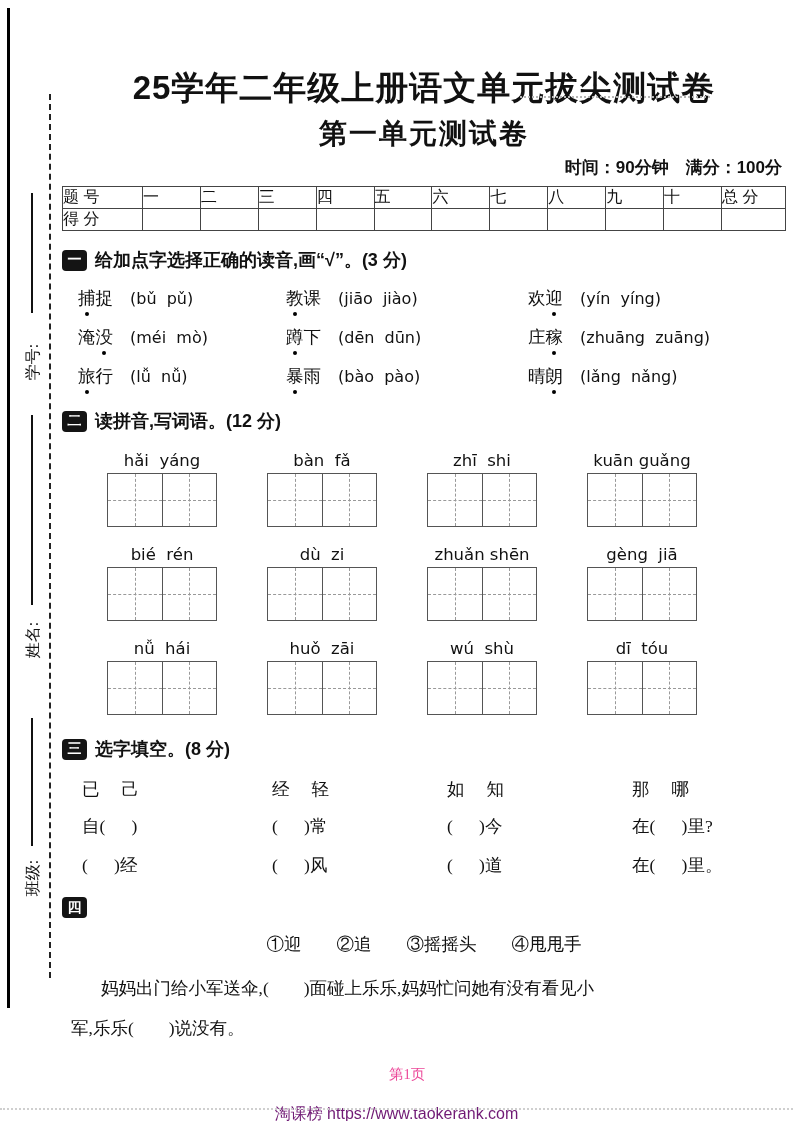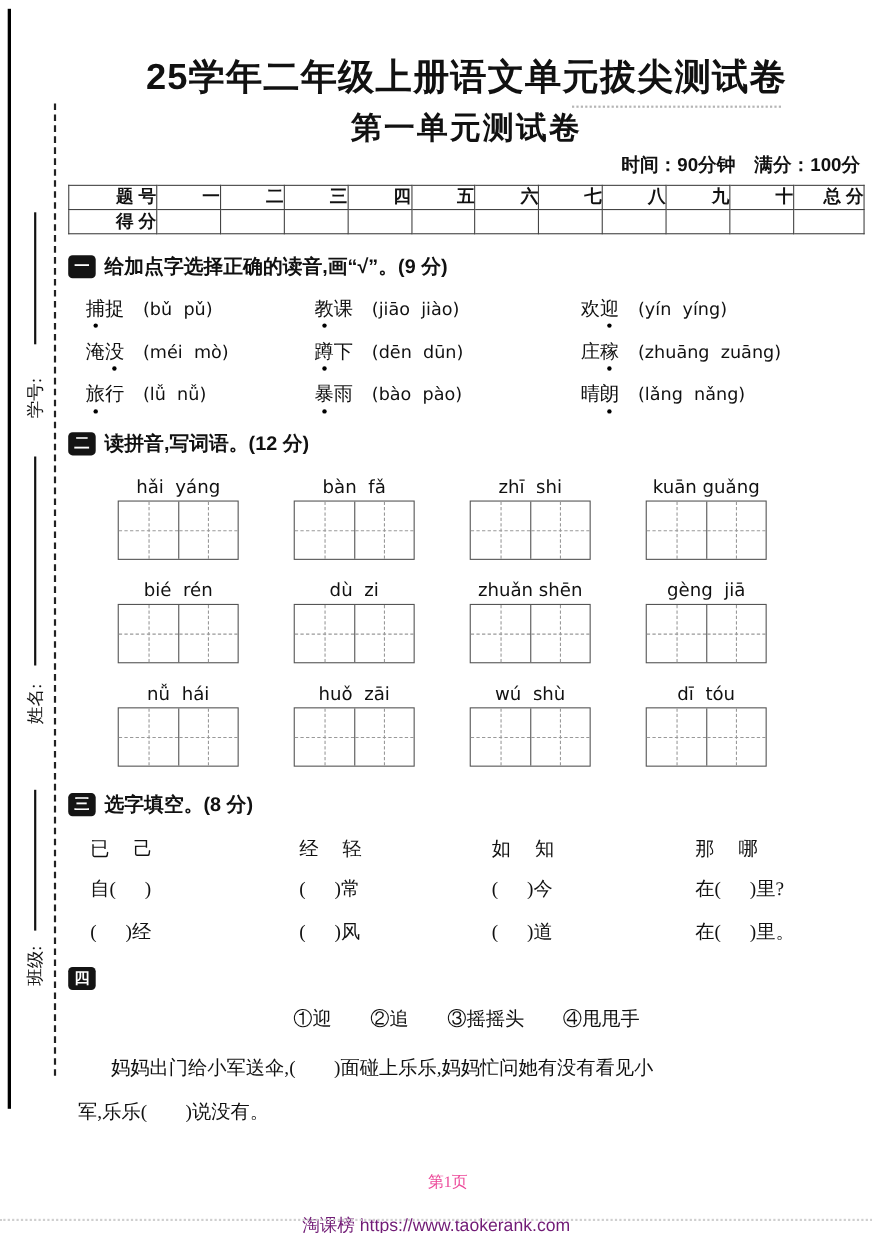--- a/index.html
+++ b/index.html
@@ -13,33 +13,33 @@
   }
 
   
   .edge-line { position:absolute; left:7px; top:8px; width:2.5px; height:1000px; background:#000; }
   .binding-line { position:absolute; left:49px; top:94px; height:884px; width:0; border-left:2px dashed #222; }
   .side-label { position:absolute; left:33px; white-space:nowrap; font-size:16px;
                 transform:translate(-50%,-50%) rotate(-90deg); font-family:"Liberation Serif", serif; }
   .side-blank { position:absolute; left:31px; width:2px; background:#111; }
 
   
-  .main { position:absolute; left:62px; top:0; width:724px; }
+  .main { position:absolute; left:62px; top:18px; width:724px; }
 
   .title { margin-top:48px; text-align:center; font-family:"Liberation Sans", sans-serif;
            font-weight:700; font-size:33px; letter-spacing:1px; }
   .subtitle { margin-top:4px; text-align:center; font-family:"Liberation Sans", sans-serif;
               font-weight:700; font-size:28px; letter-spacing:2px; }
   .meta { margin-top:3px; text-align:right; padding-right:4px; font-family:"Liberation Sans", sans-serif;
           font-weight:700; font-size:17px; }
 
   
   table.score { margin-top:7px; width:100%; border-collapse:collapse; table-layout:fixed; }
-  table.score td { border:1.5px solid #444; height:19px; text-align:right;
-                   font-size:16px; font-family:"Liberation Sans", sans-serif;font-weight:bold; }
+  table.score td { border:1.5px solid #444; height:19px; text-align:left;
+                   font-size:16px; font-family:"Liberation Sans", sans-serif; }
   table.score td.first { width:80px; }
   table.score td.last  { width:64px; }
 
   
   .sec-head { display:flex; align-items:center; margin-top:17px;
               font-family:"Liberation Sans", sans-serif; font-weight:700; font-size:18px; }
   .badge { display:inline-flex; width:25px; height:21px; margin-right:8px; background:#141414;
            color:#fff; border-radius:4px; align-items:center; justify-content:center;
            font-size:14px; font-weight:700; flex:0 0 auto; }
 
@@ -131,21 +131,21 @@
           <td></td>
           <td></td>
           <td></td>
           <td class="last"></td>
         </tr>
       </tbody>
     </table>
 
   <div class="sec-head">
     <span class="badge">一</span>
-    <span>给加点字选择正确的读音,画“√”。(9 分)</span>
+    <span>给加点字选择正确的读音,画“√”。(3 分)</span>
   </div>
   <div class="s1-grid">
       <div class="s1-item"><span class="word"><span class="ch dotted">捕</span><span class="ch">捉</span></span><span class="pinyin">(bǔ  pǔ)</span></div>
       <div class="s1-item"><span class="word"><span class="ch dotted">教</span><span class="ch">课</span></span><span class="pinyin">(jiāo  jiào)</span></div>
       <div class="s1-item"><span class="word"><span class="ch">欢</span><span class="ch dotted">迎</span></span><span class="pinyin">(yín  yíng)</span></div>
       <div class="s1-item"><span class="word"><span class="ch">淹</span><span class="ch dotted">没</span></span><span class="pinyin">(méi  mò)</span></div>
       <div class="s1-item"><span class="word"><span class="ch dotted">蹲</span><span class="ch">下</span></span><span class="pinyin">(dēn  dūn)</span></div>
       <div class="s1-item"><span class="word"><span class="ch">庄</span><span class="ch dotted">稼</span></span><span class="pinyin">(zhuāng  zuāng)</span></div>
       <div class="s1-item"><span class="word"><span class="ch dotted">旅</span><span class="ch">行</span></span><span class="pinyin">(lǚ  nǚ)</span></div>
       <div class="s1-item"><span class="word"><span class="ch dotted">暴</span><span class="ch">雨</span></span><span class="pinyin">(bào  pào)</span></div>

